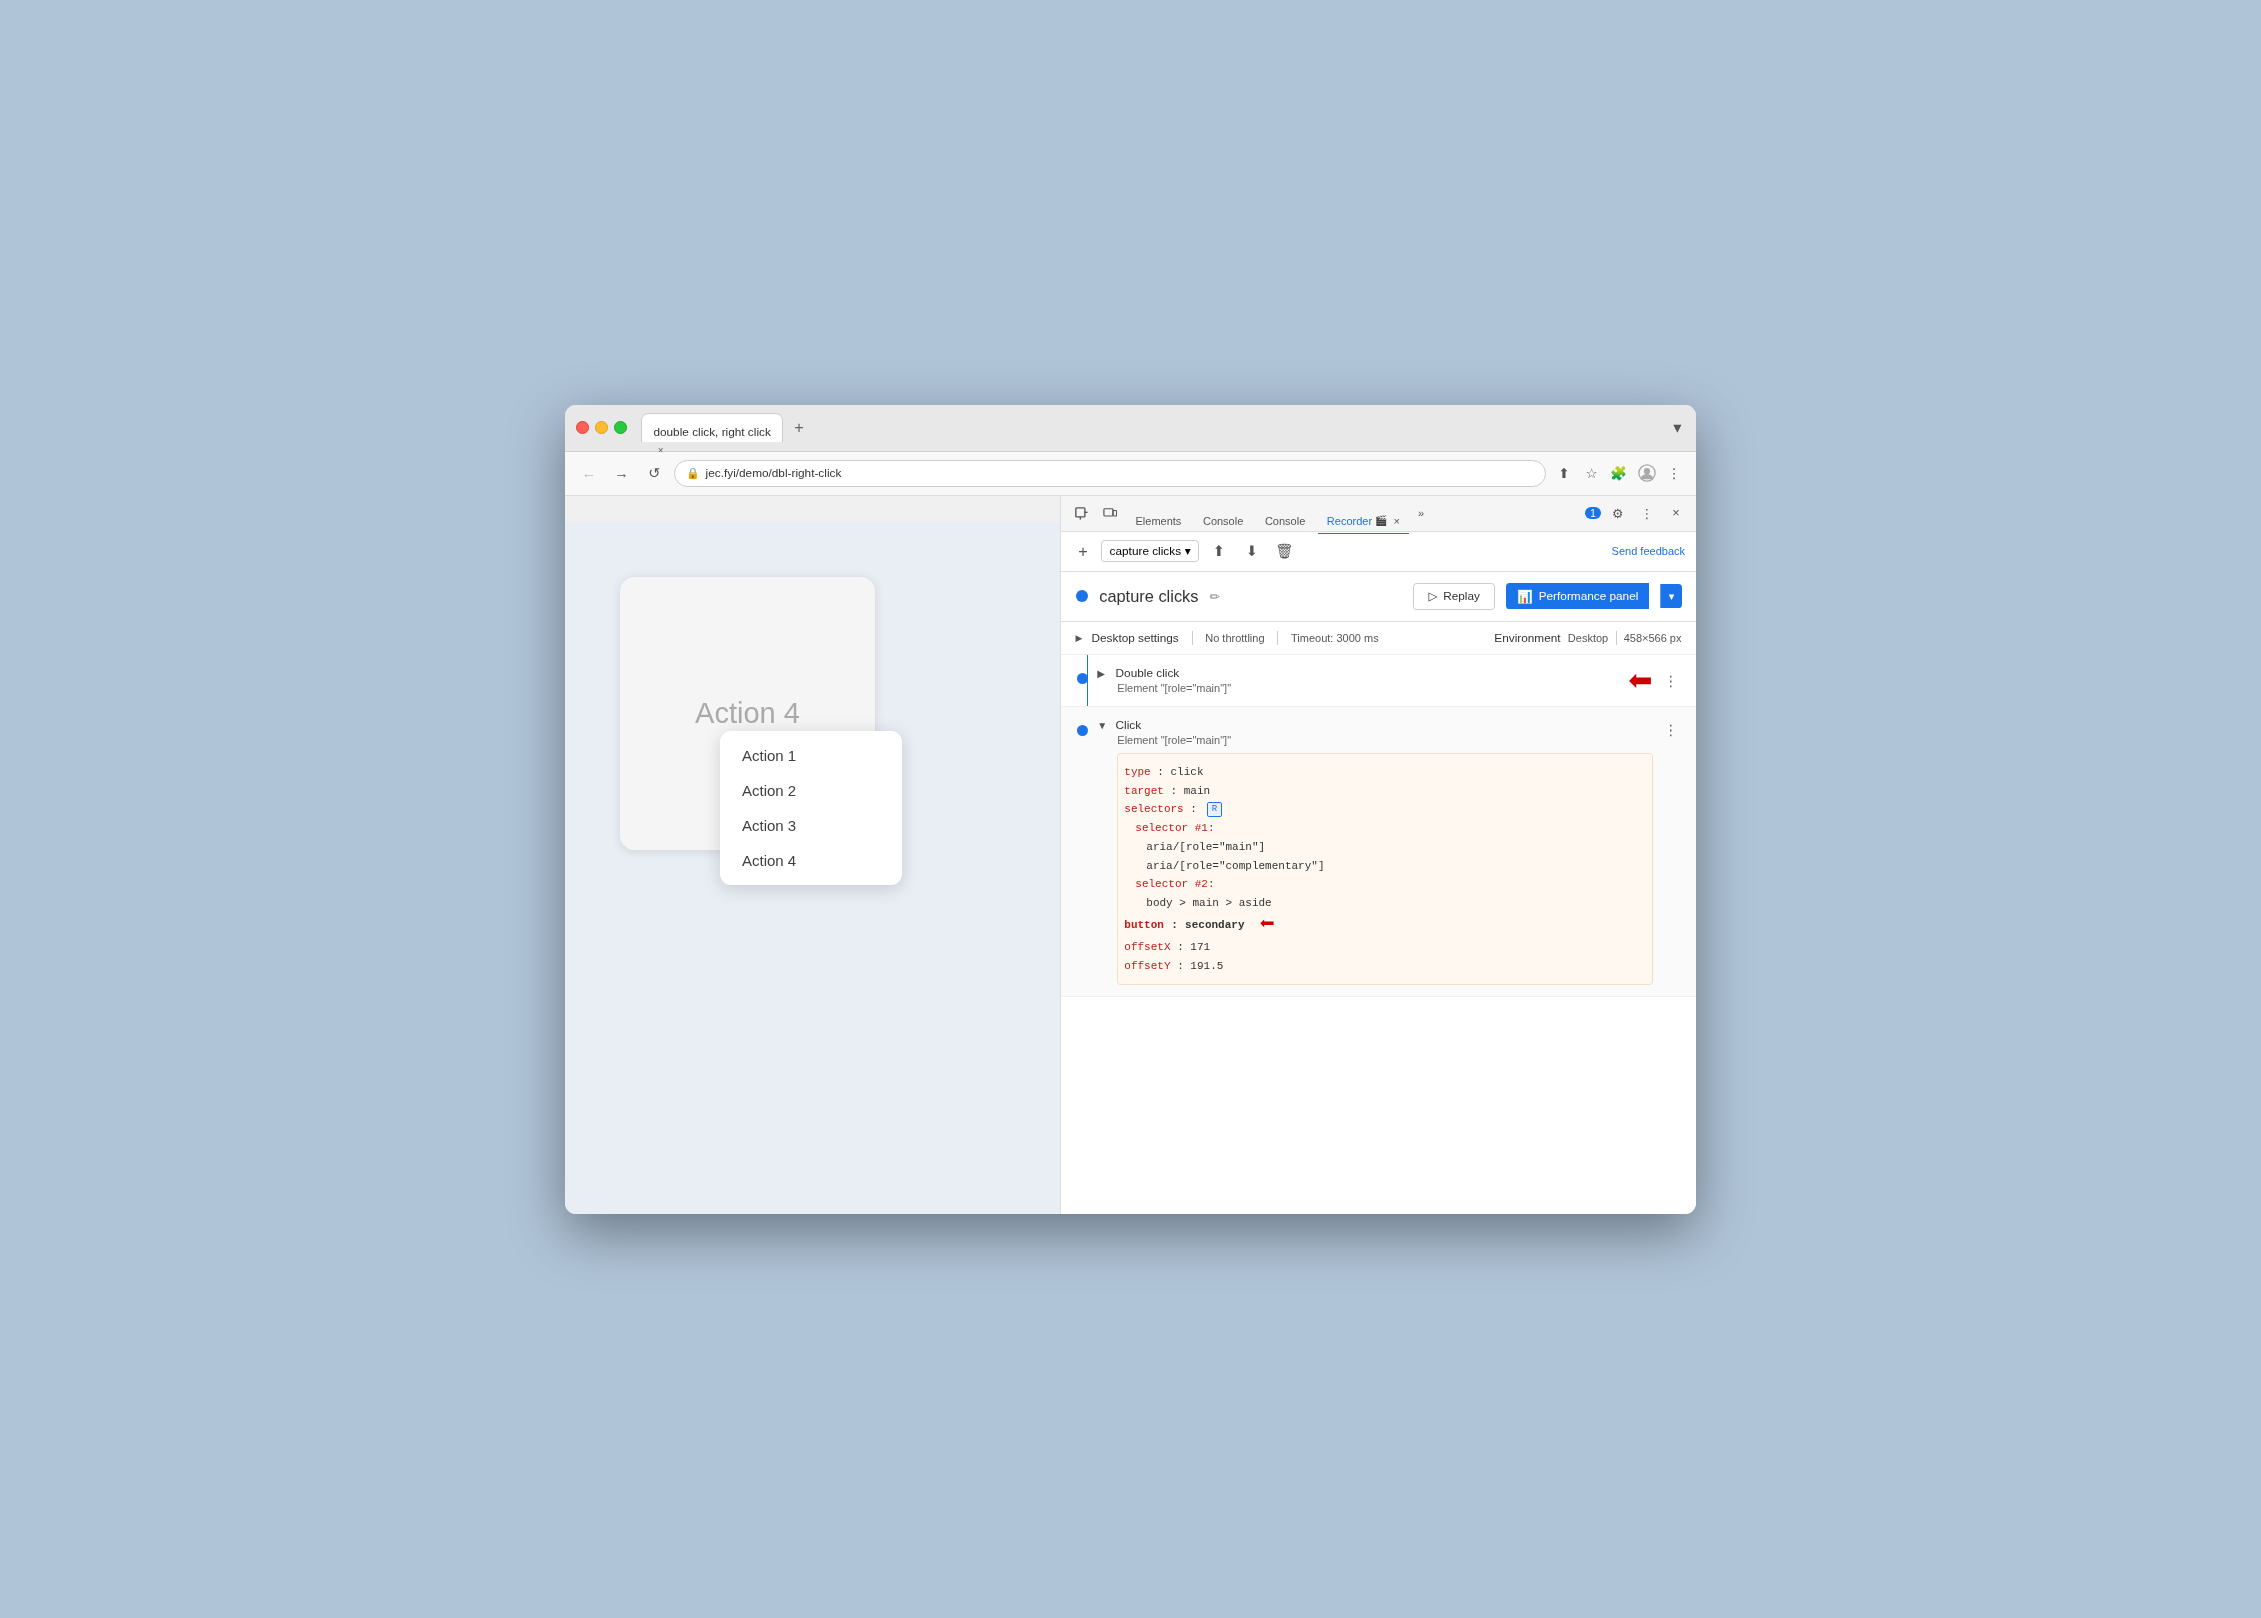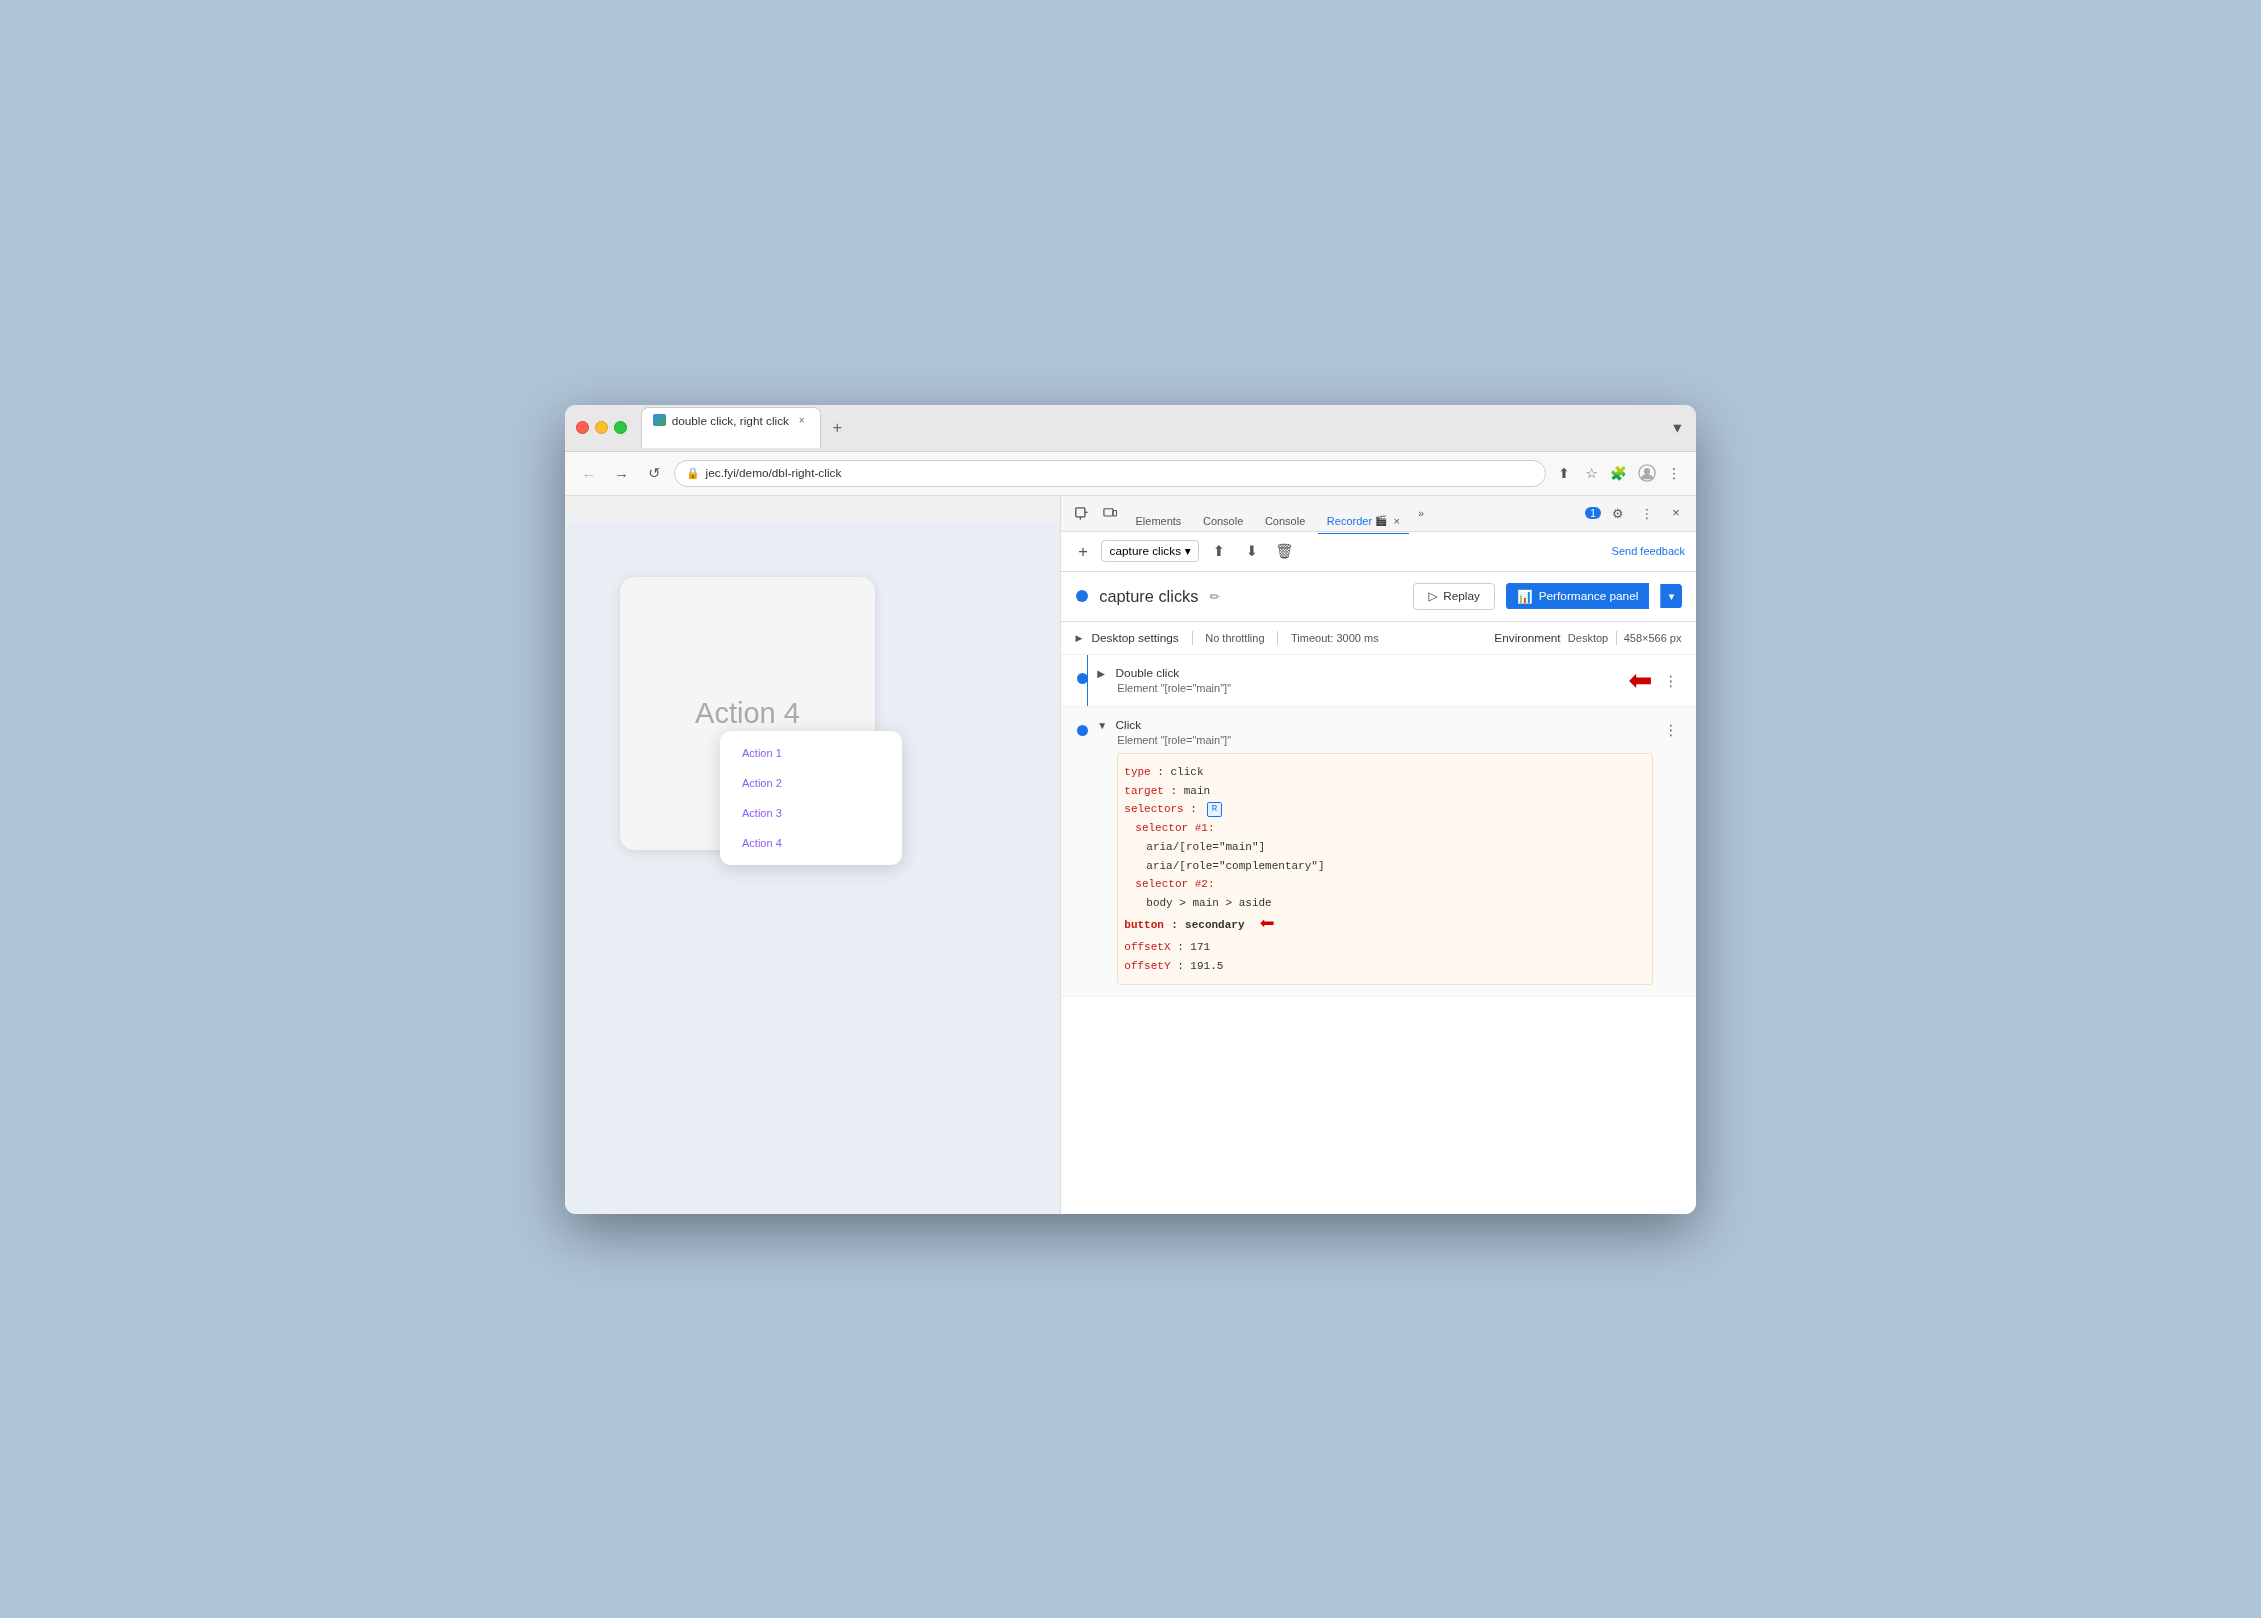--- a/index.html
+++ b/index.html
@@ -52,23 +52,24 @@
       flex: 1;
     }
     .tab {
       background: #fff;
       border-radius: 7.3px 7.3px 0 0;
       padding: 5.5px 11px;
       display: flex;
       gap: 5.5px;
       font-size: 11.8px;
       color: #333;
-      height: 41px;
+      height: 29px;
       border: 0.9px solid #ccc;
       border-bottom: none;
+      flex-direction: column;
     }
     .tab-favicon {
       width: 12.7px;
       height: 12.7px;
       background: linear-gradient(135deg, #4285f4, #34a853);
       border-radius: 1.8px;
     }
     .tab-close {
       width: 14.5px;
       height: 14.5px;
@@ -191,22 +192,22 @@
       top: 209px;
       left: 155px;
       width: 182px;
       background: #fff;
       border-radius: 11px;
       box-shadow: 0 3.6px 18px rgba(0,0,0,0.15);
       padding: 7.3px 0;
     }
     .menu-item {
       padding: 9px 22px;
-      font-size: 11px;
-      color: #8b5cf6;
+      font-size: 15px;
+      color: #404040;
       cursor: pointer;
     }
     
     .devtools-panel {
       width: 636px;
       background: #fff;
       border-left: 0.9px solid #ddd;
       display: flex;
       flex-direction: column;
       flex-shrink: 0;

